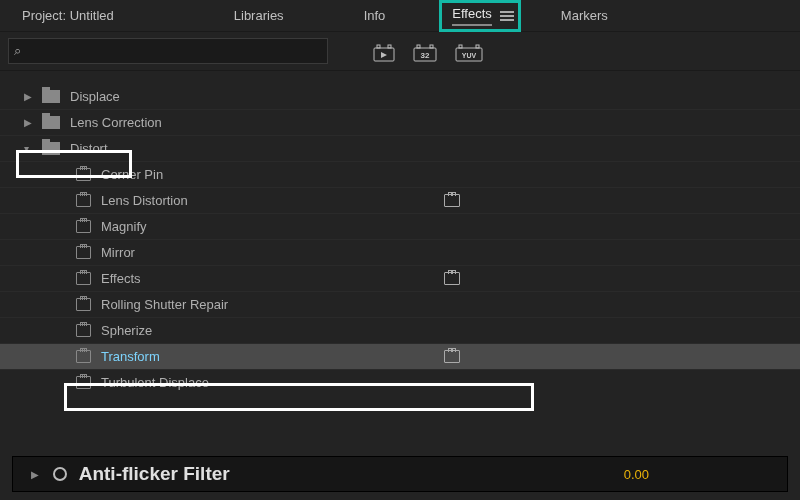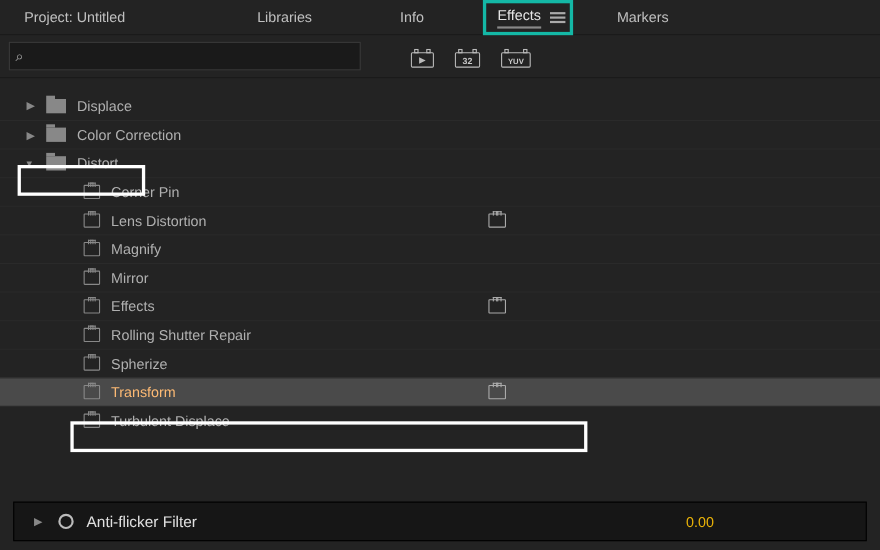--- a/index.html
+++ b/index.html
@@ -97,21 +97,21 @@
       height: 26px;
       padding-left: 24px;
       border-top: 1px solid #2a2a2a;
       cursor: pointer;
     }
     .tree-row.first { border-top: none; }
     .tree-row.category { padding-left: 24px; }
     .tree-row.child { padding-left: 76px; }
     .tree-row.selected {
       background: #4a4a4a;
-      color: #fdba74;
+      color: #7dd3fc;
     }
     .chevron {
       width: 12px;
       display: inline-block;
       color: #888;
       margin-right: 6px;
       font-size: 10px;
     }
     .folder-icon {
       width: 18px; height: 13px;
@@ -271,21 +271,21 @@
 
 <div class="tree">
   <div class="tree-row category first">
     <span class="chevron">▶</span>
     <span class="folder-icon"></span>
     <span class="label">Displace</span>
   </div>
   <div class="tree-row category">
     <span class="chevron">▶</span>
     <span class="folder-icon"></span>
-    <span class="label">Color Correction</span>
+    <span class="label">Lens Correction</span>
   </div>
   <div class="tree-row category">
     <span class="chevron">▾</span>
     <span class="folder-icon"></span>
     <span class="label">Distort</span>
   </div>
   <div class="tree-row child">
     <span class="effect-icon"></span>
     <span class="label">Corner Pin</span>
   </div>
@@ -325,15 +325,15 @@
     <span class="label">Turbulent Displace</span>
   </div>
 </div>
 
 <div class="distort-hl"></div>
 <div class="transform-hl"></div>
 
 <div class="bottom-bar">
   <span class="chev">▶</span>
   <span class="circ"></span>
-  <span style="font-size:14px;font-weight:400">Anti-flicker Filter</span>
+  <span style="font-size:19px;font-weight:700">Anti-flicker Filter</span>
   <span class="bval">0.00</span>
 </div>
 
 </body></html>

